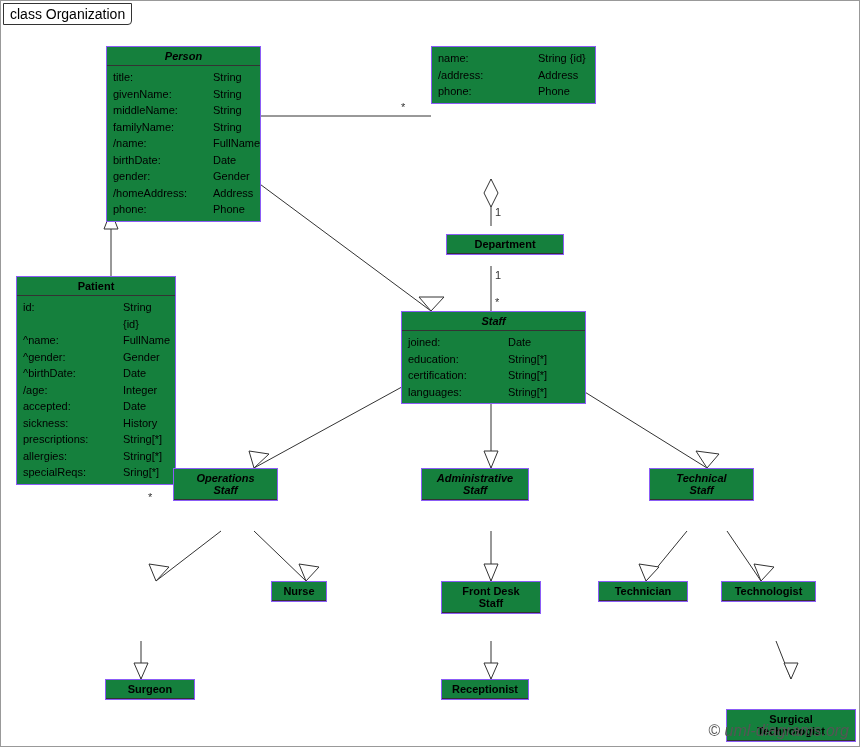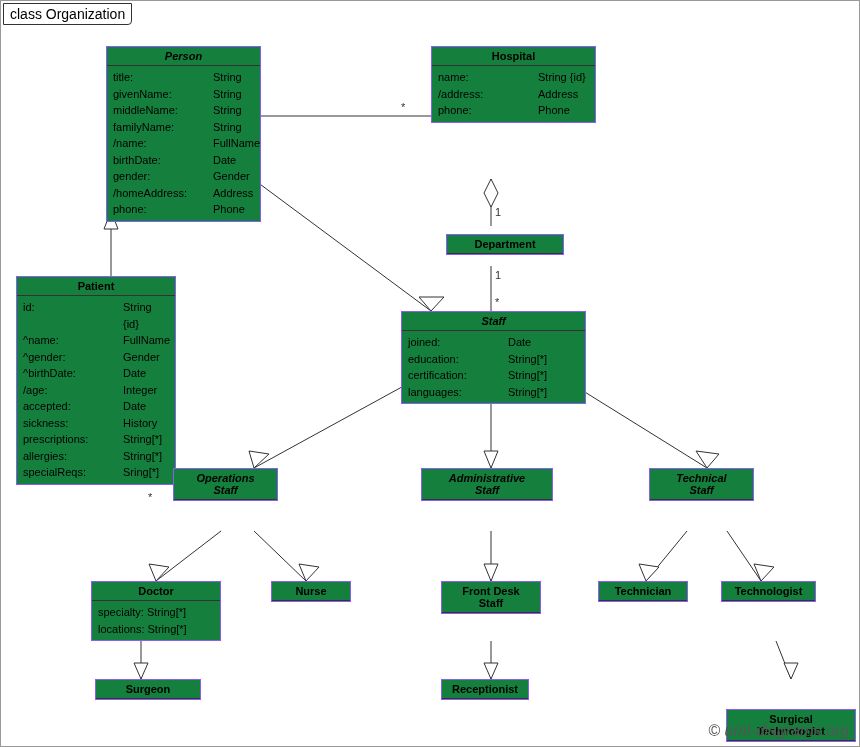--- a/index.html
+++ b/index.html
@@ -177,21 +177,20 @@
           <span>Address</span>
         </div>
       <div class="row">
           <span class="attr">phone:</span>
           <span>Phone</span>
         </div>
     </div>
   </div>
 
   <div class="uml-box" style="left:430px; top:45px; width:165px;">
-    <div class="box-title">Hospital</div>
     <div class="box-body">
       <div class="row">
           <span class="attr">name:</span>
           <span>String {id}</span>
         </div>
       <div class="row">
           <span class="attr">/address:</span>
           <span>Address</span>
         </div>
       <div class="row">
@@ -270,57 +269,46 @@
           <span class="attr">specialReqs:</span>
           <span>Sring[*]</span>
         </div>
     </div>
   </div>
 
   <div class="uml-box" style="left:172px; top:467px; width:105px; text-align:center;">
     <div class="box-title italic">Operations<br>Staff</div>
   </div>
 
-  <div class="uml-box" style="left:420px; top:467px; width:132px; text-align:center;">
+  <div class="uml-box" style="left:420px; top:467px; width:108px; text-align:center;">
     <div class="box-title italic">Administrative<br>Staff</div>
   </div>
 
   <div class="uml-box" style="left:648px; top:467px; width:105px; text-align:center;">
     <div class="box-title italic">Technical<br>Staff</div>
   </div>
 
-  <div class="uml-box" style="left:90px; top:580px; width:130px;">
-    <div class="box-title">Doctor</div>
-    <div class="box-body">
-      <div class="row">
-          <span>specialty: String[*]</span>
-        </div>
-      <div class="row">
-          <span>locations: String[*]</span>
-        </div>
-    </div>
-  </div>
-
-  <div class="uml-box" style="left:270px; top:580px; width:80px;">
+
+  <div class="uml-box" style="left:270px; top:580px; width:56px;">
     <div class="box-title">Nurse</div>
   </div>
 
   <div class="uml-box" style="left:440px; top:580px; width:100px; text-align:center;">
     <div class="box-title">Front Desk<br>Staff</div>
   </div>
 
   <div class="uml-box" style="left:597px; top:580px; width:90px;">
     <div class="box-title">Technician</div>
   </div>
 
   <div class="uml-box" style="left:720px; top:580px; width:95px;">
     <div class="box-title">Technologist</div>
   </div>
 
-  <div class="uml-box" style="left:94px; top:678px; width:106px;">
+  <div class="uml-box" style="left:104px; top:678px; width:90px;">
     <div class="box-title">Surgeon</div>
   </div>
 
   <div class="uml-box" style="left:440px; top:678px; width:88px;">
     <div class="box-title">Receptionist</div>
   </div>
 
   <div class="uml-box" style="left:725px; top:678px; width:130px; text-align:center;margin-top:30px;">
     <div class="box-title">Surgical<br>Technologist</div>
   </div>

